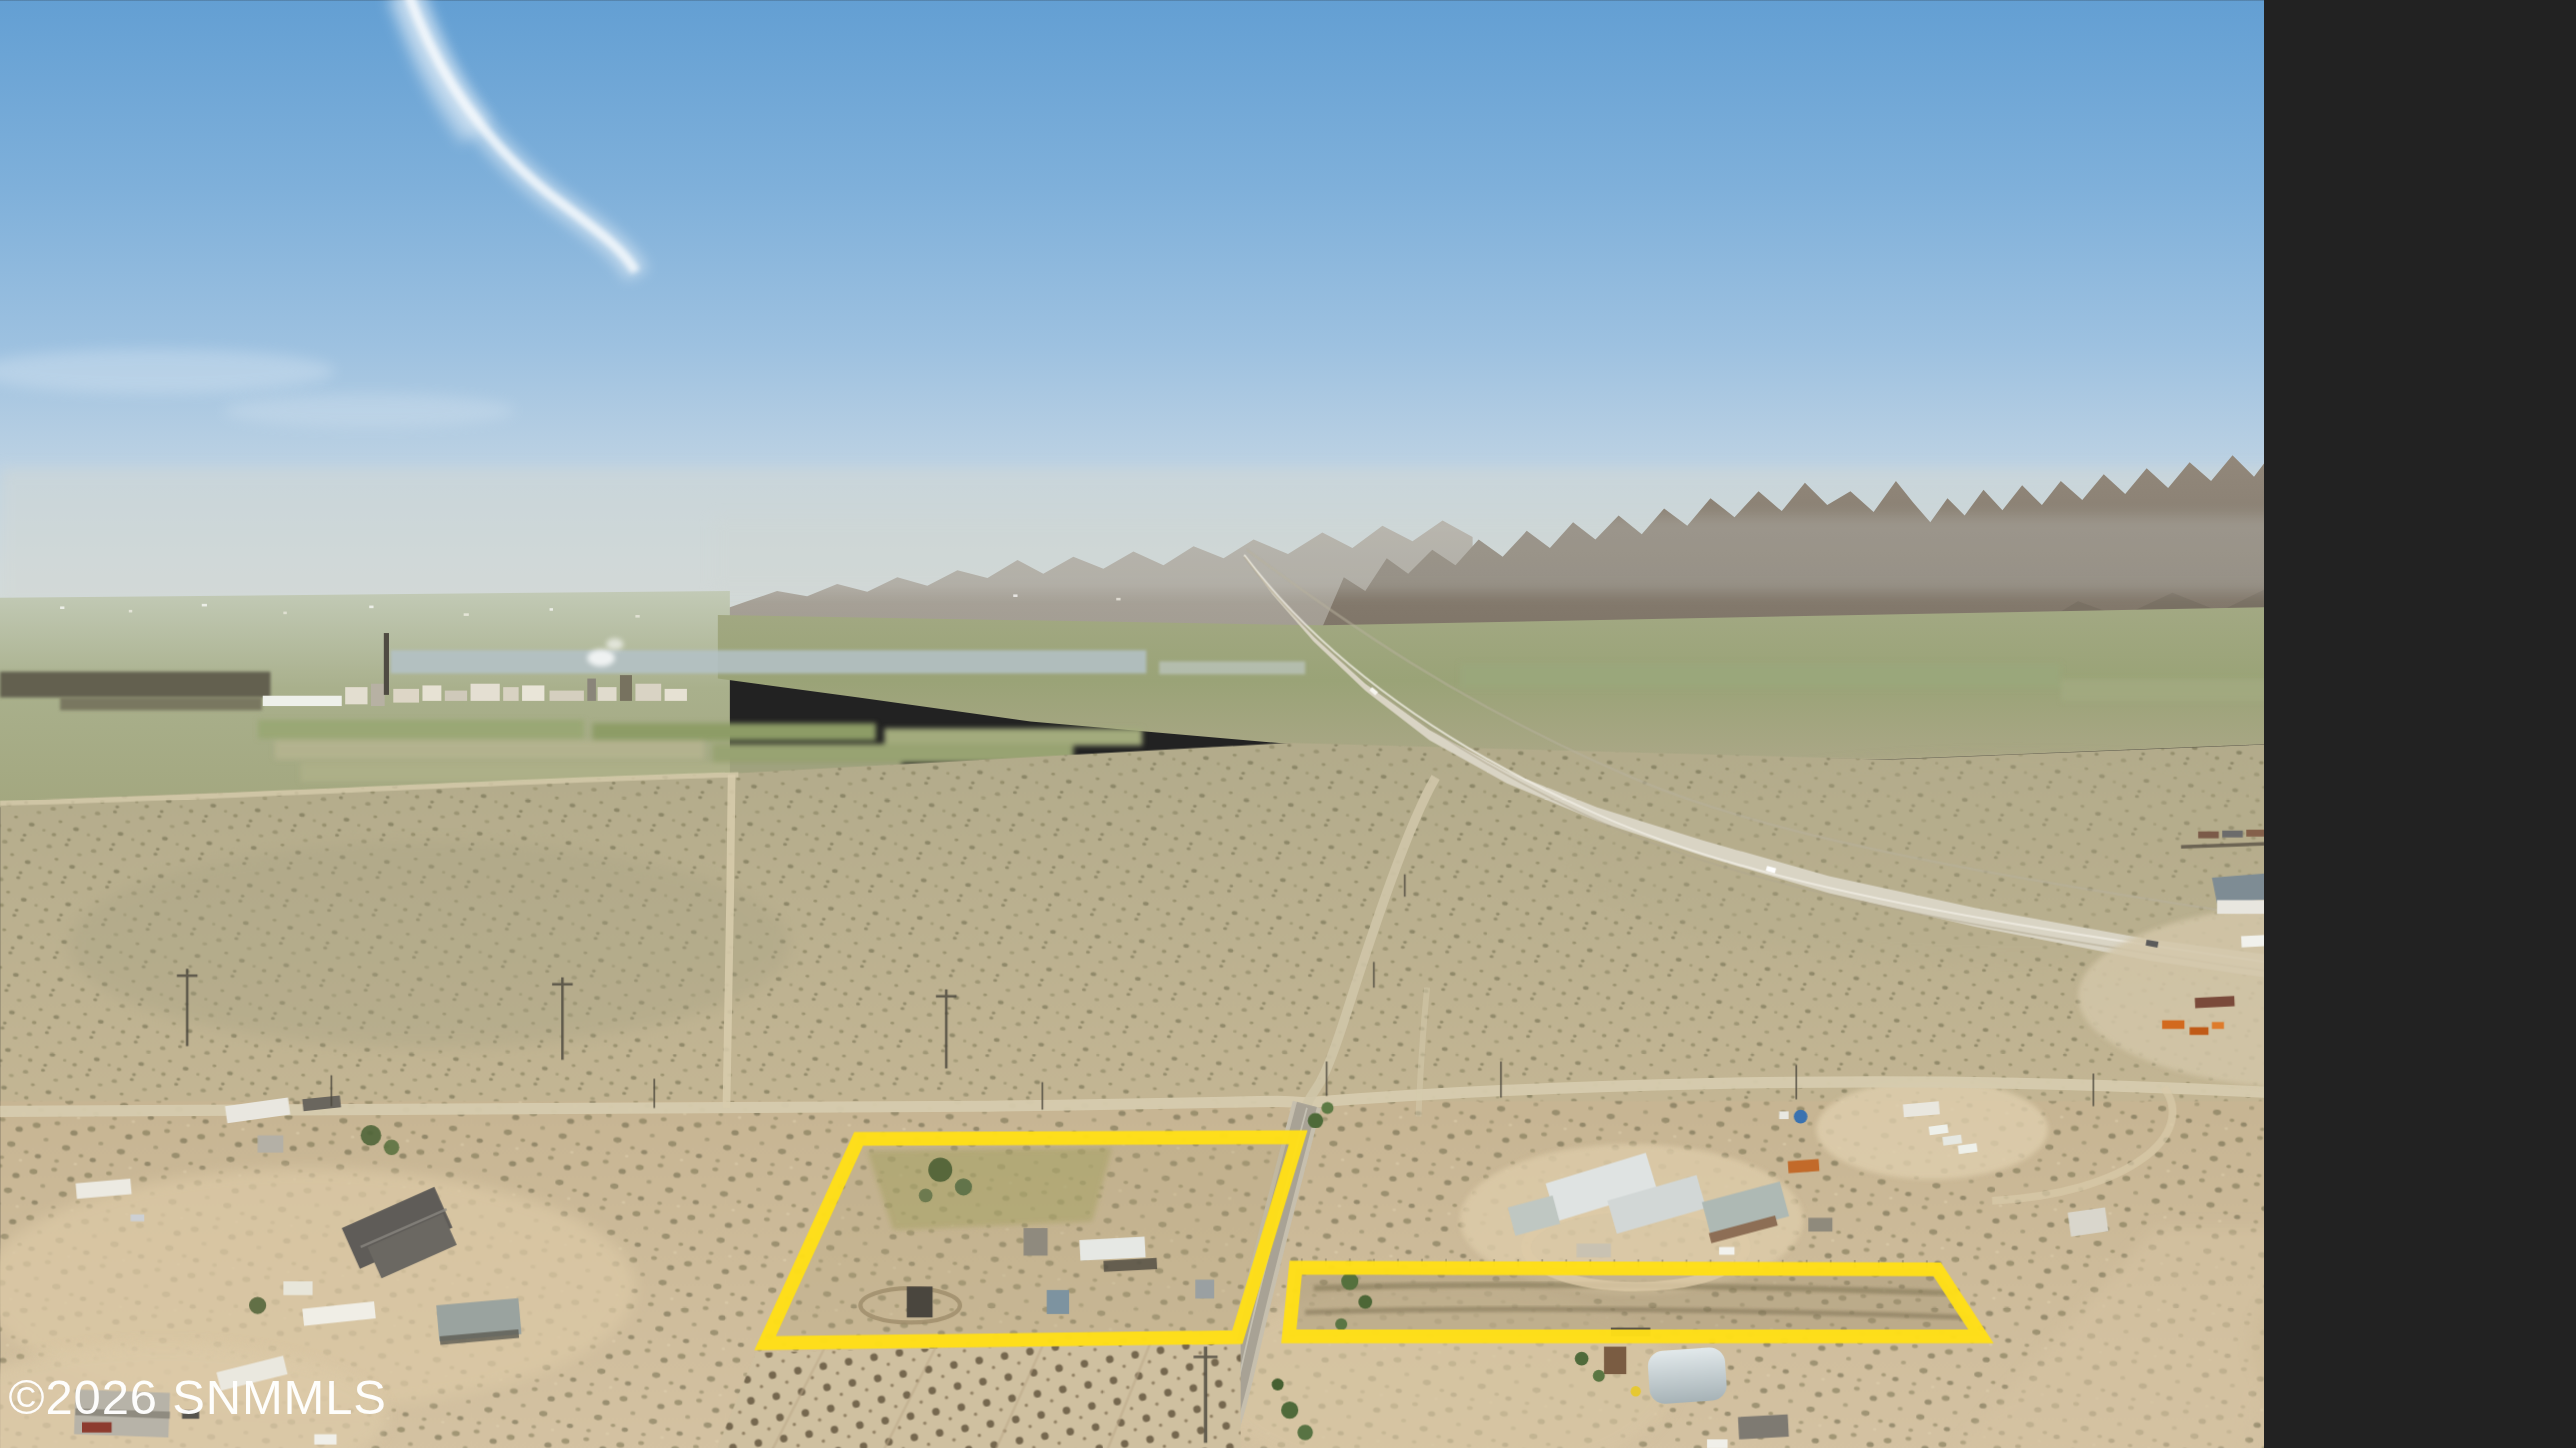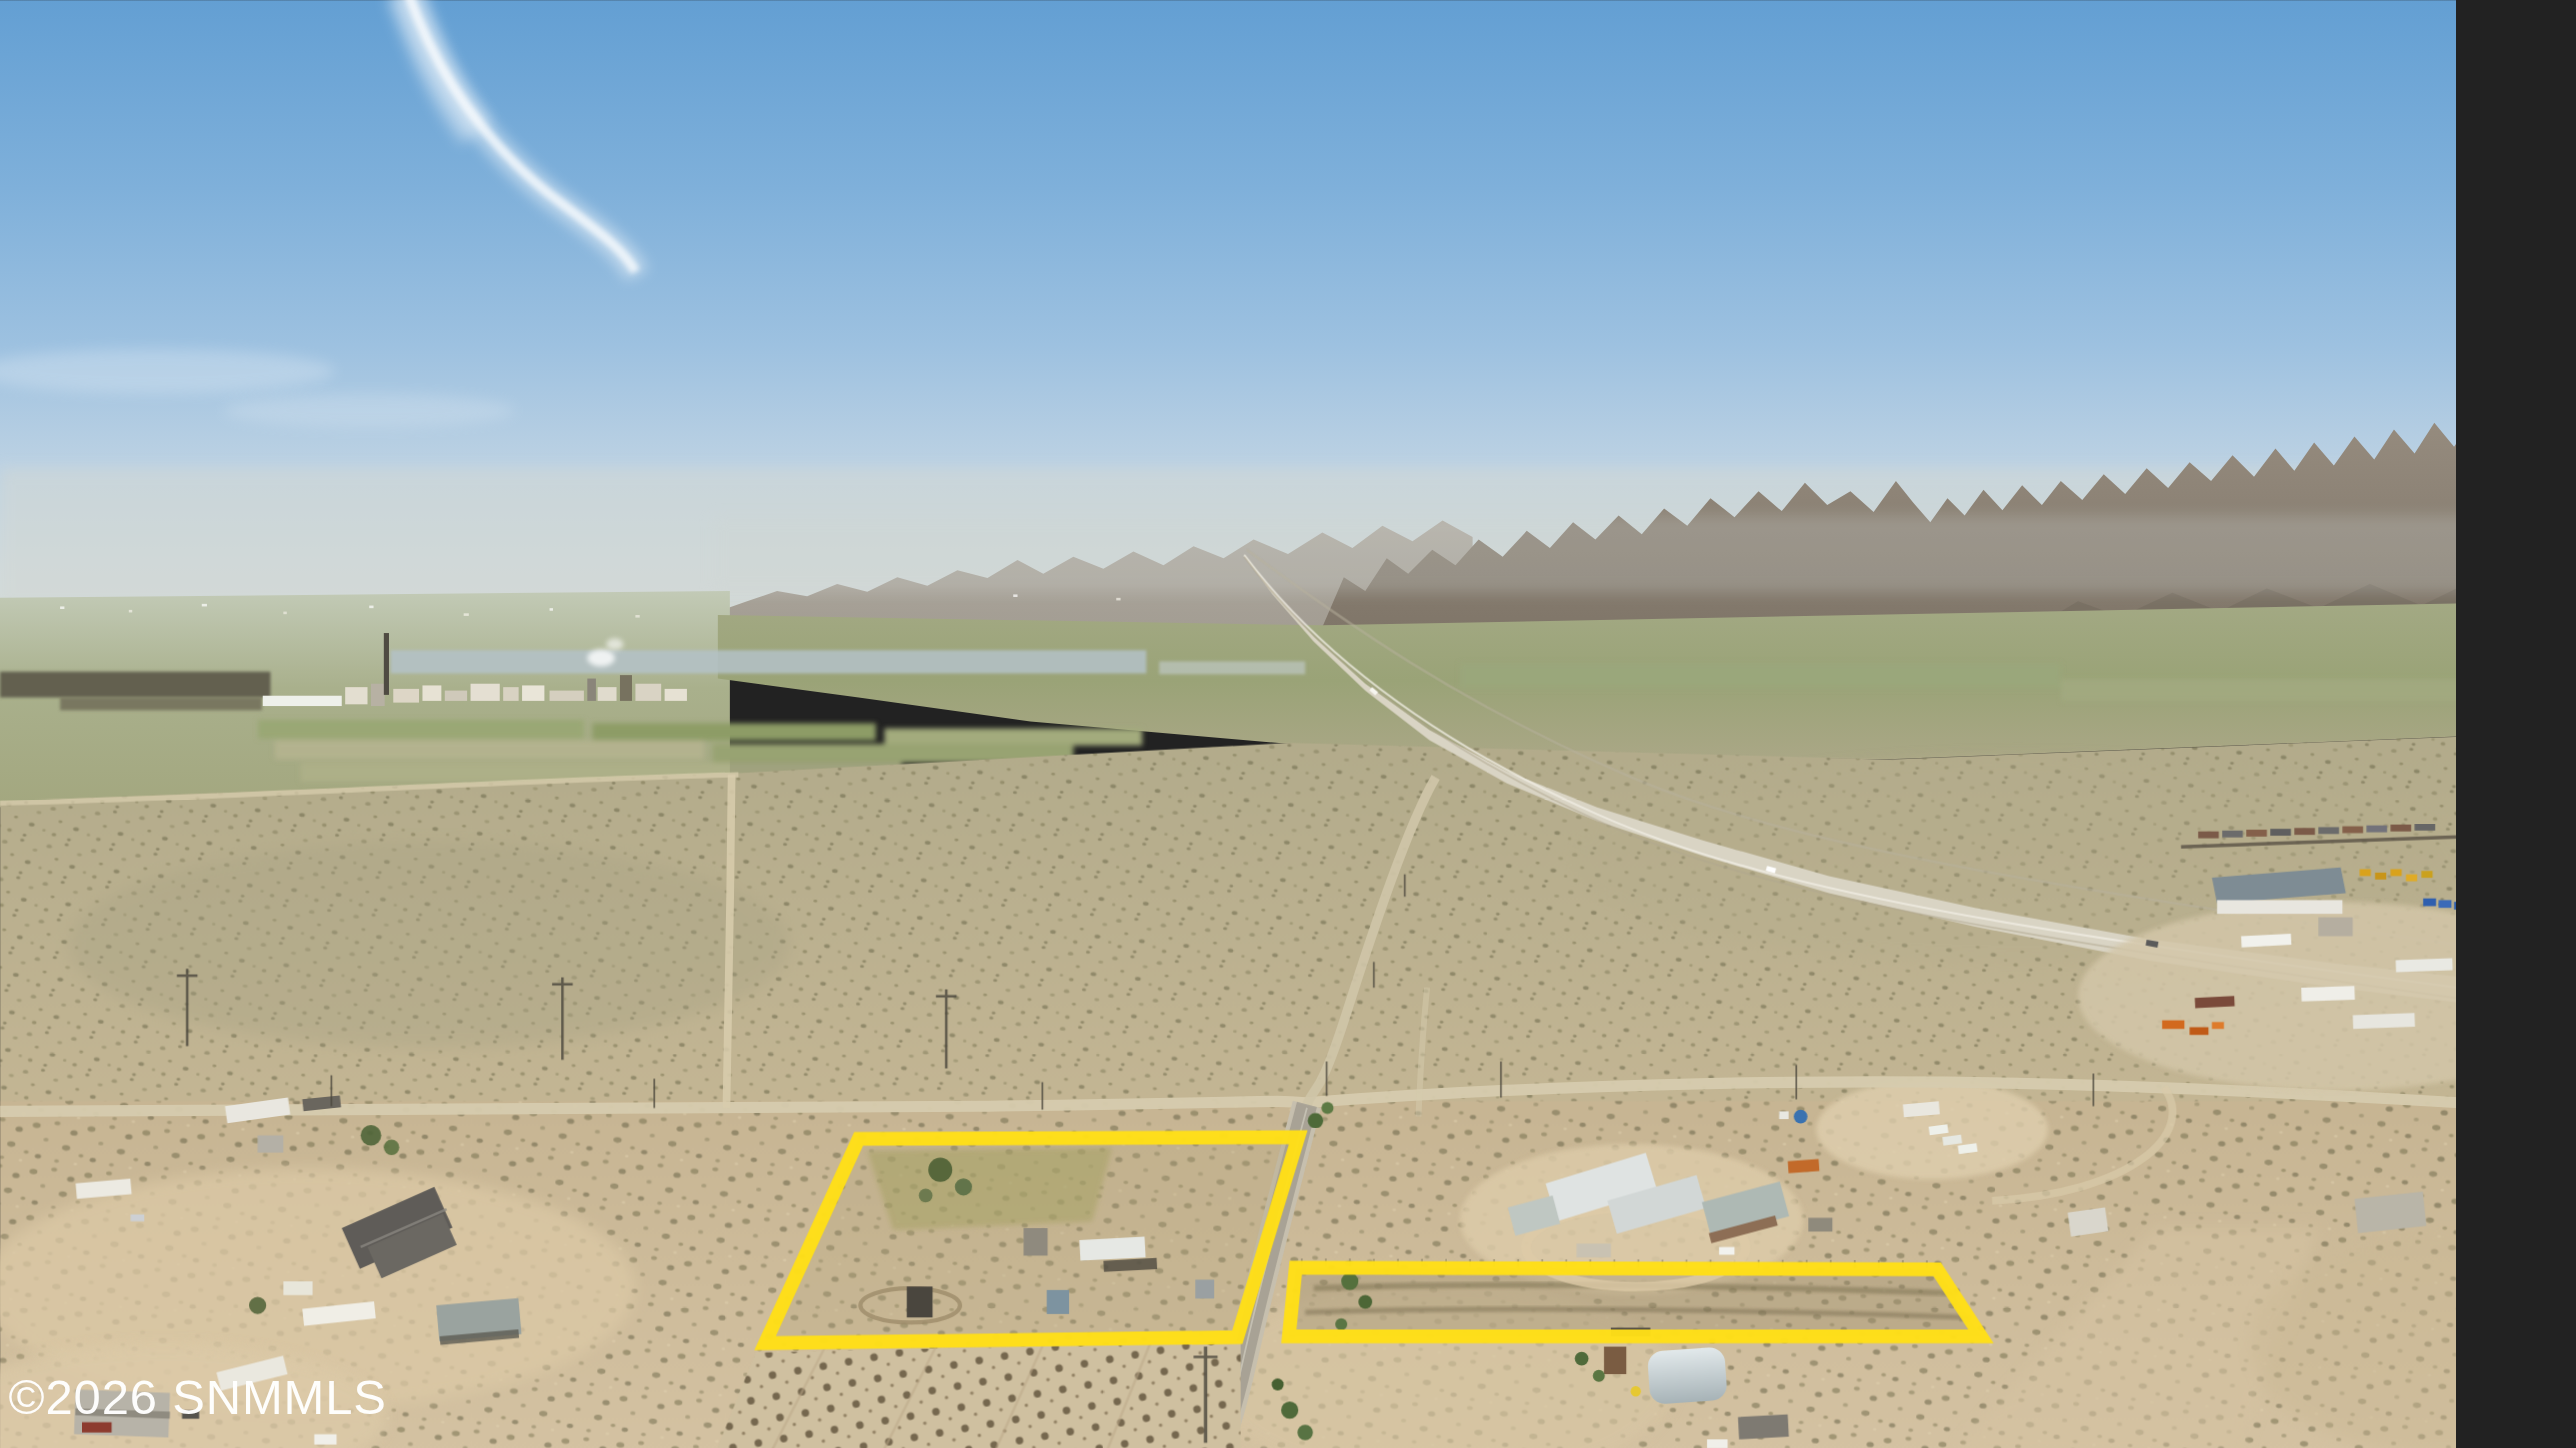--- a/index.html
+++ b/index.html
@@ -1,16 +1,16 @@
 <!DOCTYPE html>
 <html style="--watermark: #ffffff; --parcel_outline: #ffdf17; --sky_top: #639fd3; --sky_horizon: #d6dcd8; --mountains: #857b6e; --valley_green: #9aa47d; --desert_sand: #c9b795; --paved_road: #a8a295; --dirt_road: #d6cbae; --highway: #d9d4c4;font-size:13.7px"><head>
 <meta charset="utf-8">
 <style>
   html,body{margin:0;padding:0;background:#222;}
-  .stage{position:relative;width:2456px;height:1449px;overflow:hidden;font-family:"Liberation Sans",sans-serif;}
+  .stage{position:relative;width:2264px;height:1449px;overflow:hidden;font-family:"Liberation Sans",sans-serif;}
   svg{display:block;}
   .parcel-outline{fill:none;stroke:var(--parcel_outline,#ffdf17);stroke-width:16;stroke-linejoin:miter;opacity:.97;}
   .watermark{fill:var(--watermark,#ffffff);font-family:"Liberation Sans",sans-serif;font-size:57px;letter-spacing:1px;opacity:.97;}
 </style>
 </head>
 <body>
 
 <div class="stage">
 <svg width="2576" height="1449" viewBox="0 0 3000 1687" xmlns="http://www.w3.org/2000/svg">
   <defs>

